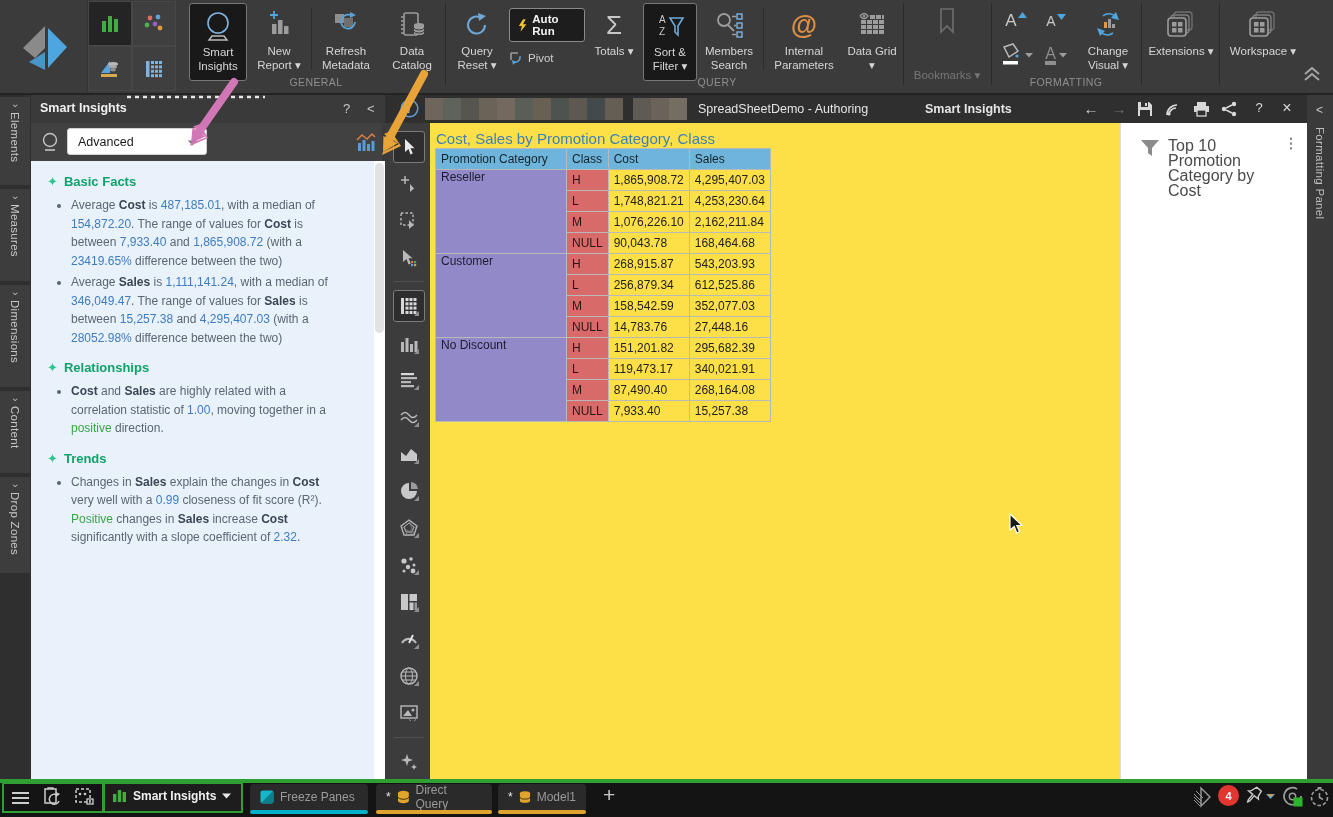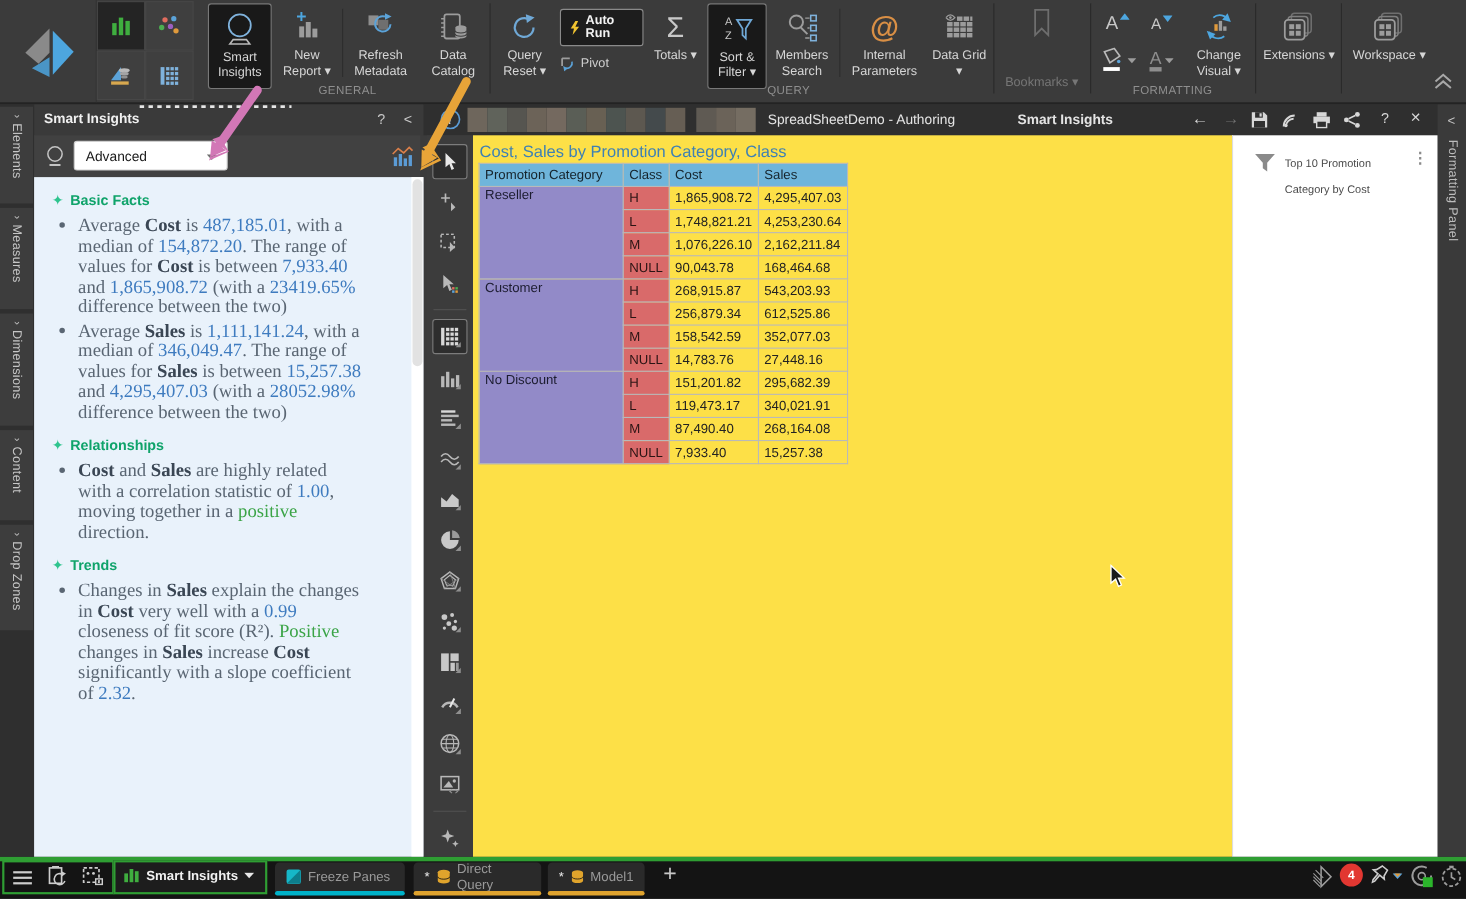--- a/index.html
+++ b/index.html
@@ -31,42 +31,42 @@
   .vtext{writing-mode:vertical-rl;text-orientation:mixed;font-size:11.5px;letter-spacing:.3px;}
   .vchev{writing-mode:vertical-rl;font-size:10px;margin-bottom:5px;color:#bdbdbd;}
   
   #ipanel{left:31px;top:123px;width:351px;height:656px;background:#414141;}
   #imode{left:36px;top:5px;width:140px;height:27px;background:#fff;border:1px solid #cfcfcf;border-radius:3px;display:flex;align-items:center;color:#1a1a1a;font-size:12.5px;padding-left:10px;box-sizing:border-box;cursor:pointer;}
   #icontent{left:0;top:38px;width:354px;height:618px;background:#e9f2fb;overflow:hidden;}
   #iscroll{position:absolute;right:0;top:0;width:11px;height:618px;background:#ffffff;}
   #ithumb{position:absolute;right:1px;top:2px;width:9px;height:170px;background:#e2e2e2;border-radius:5px;}
   .sec{margin:13px 0 0 16px;font-size:13px;font-weight:bold;color:#0fa36a;}
   .sec .dia{color:#2ec48e;margin-right:6px;font-weight:normal;}
-  #icontent ul{margin:7px 0 2px 0;color:#5a6673;font-size:17px;line-height:18.5px;width:300px;box-sizing:border-box;font-family:Liberation Serif, serif;}
+  #icontent ul{margin:7px 0 2px 0;color:#5a6673;font-size:12px;line-height:18.5px;width:300px;box-sizing:border-box;}
   #icontent li{margin-bottom:3px;}
   .b{font-weight:bold;color:#3a4654;}
   .n{color:#3e7bbf;}
   .g{color:#3ba447;}
   
   #vtb{left:388px;top:123px;width:42px;height:656px;background:#3c3c3c;}
   .vt{left:5px;width:32px;height:32px;display:flex;align-items:center;justify-content:center;cursor:pointer;}
   .vt.sel2{background:#2e2e2e;border:1px solid #7c7c7c;border-radius:3px;box-sizing:border-box;}
   .vtdiv{left:6px;width:30px;height:1px;background:#515151;}
   
   #canvas{left:430px;top:123px;width:690px;height:656px;background:#fde047;}
   #ttitle{left:6px;top:7px;font-size:15px;color:#3e80b4;}
   table.dg{border-collapse:collapse;font-size:12px;color:#222;}
   table.dg th,table.dg td{border:1px solid #b9b9b9;padding:0 5px;height:20px;font-weight:normal;text-align:left;white-space:nowrap;}
   table.dg th{background:#6fb5db;color:#15232b;}
   td.cat{background:#928ac8;vertical-align:top;width:120px;color:#1c1c30;padding-top:2px;}
   td.cls{background:#d96a6a;width:30px;color:#2b1414;}
   td.num{text-align:right;width:68px;}
   
   #rpanel{left:1120px;top:123px;width:187px;height:656px;background:#fff;border-left:1px solid #dcdcdc;box-sizing:border-box;}
-  #rlabel{left:47px;top:15px;width:108px;font-size:10px;color:#4a4a4a;line-height:23px;}
+  #rlabel{left:47px;top:15px;width:108px;font-size:16px;color:#4a4a4a;line-height:15px;}
   #rkebab{left:163px;top:16px;color:#8a8a8a;font-size:14px;font-weight:bold;letter-spacing:0;line-height:9px;cursor:pointer;}
   
   #rstrip{left:1307px;top:95px;width:26px;height:684px;background:#3a3a3a;color:#bdbdbd;}
   
   #tbar{left:0;top:779px;width:1333px;height:38px;background:#141414;}
   #tbar-green{left:0;top:0;width:1333px;height:4px;background:#2f9e33;}
   .gbox{top:3px;height:31px;border:2px solid #2f9e33;box-sizing:border-box;}
   .ttab{top:5px;height:26px;background:#2a2a2a;border-radius:4px 4px 0 0;display:flex;align-items:center;gap:6px;padding:0 10px;box-sizing:border-box;color:#9a9a9a;font-size:12px;cursor:pointer;}
   .tul{top:31px;height:4px;border-radius:2px;}
   .hline{width:17px;height:2px;background:#cdcdcd;margin:3px 0;}

